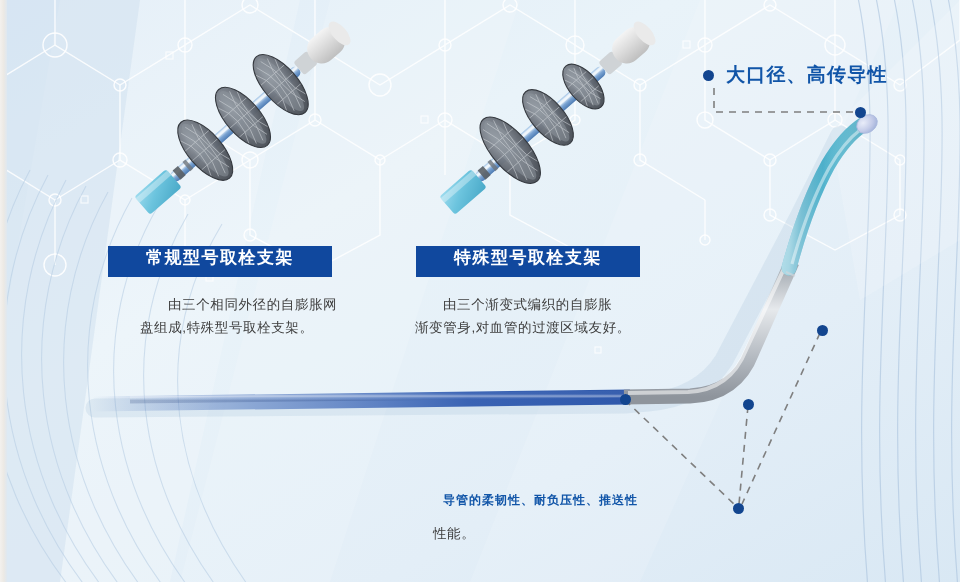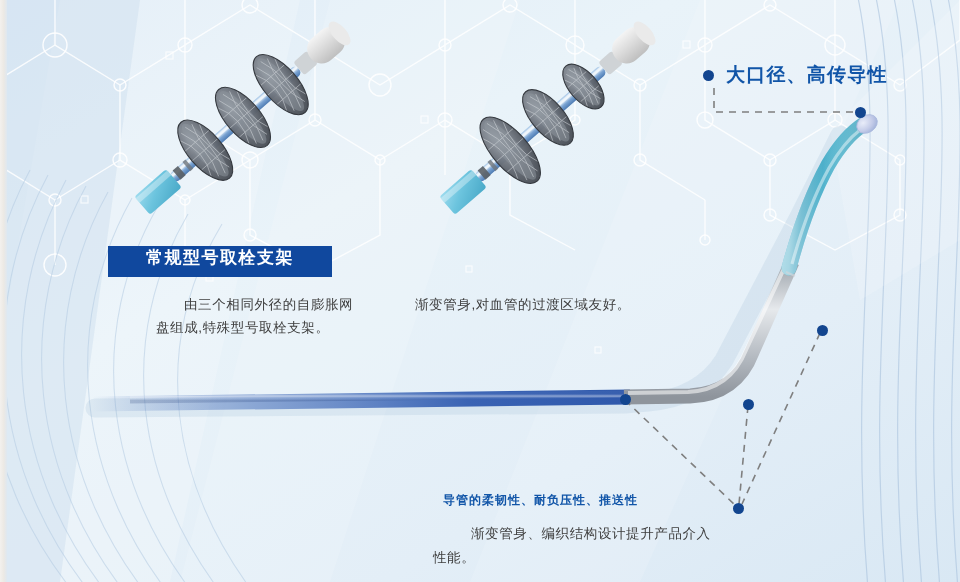--- a/index.html
+++ b/index.html
@@ -393,28 +393,31 @@
   <span class="hotdot" style="left:733px;top:503px;"></span>
 
   <div class="callout-top">
     <span class="dot"></span>
     <span class="txt">大口径、高传导性</span>
   </div>
 
   <div class="badge" style="left:108px;top:246px;width:224px;">
     <span>常规型号取栓支架</span>
   </div>
-  <div class="para" style="left:156px;top:293px;width:232px;">
+  <div class="para" style="left:140px;top:293px;width:232px;">
     <span class="ind">由三个相同外径的自膨胀网</span>
     <span>盘组成,特殊型号取栓支架。</span>
   </div>
 
+  <div class="badge" style="left:416px;top:246px;width:224px;">
+    <span>特殊型号取栓支架</span>
+  </div>
   <div class="para" style="left:415px;top:293px;width:252px;">
+    <span class="ind">由三个渐变式编织的自膨胀</span>
     <span>渐变管身,对血管的过渡区域友好。</span>
   </div>
 
   <div class="callout-bottom-title">导管的柔韧性、耐负压性、推送性</div>
   <div class="callout-bottom-body">
-    <span class="ind">渐变管身、编织结构设计提升产品介入</span>
     <span>性能。</span>
   </div>
 
 </div>
 
 </body></html>

